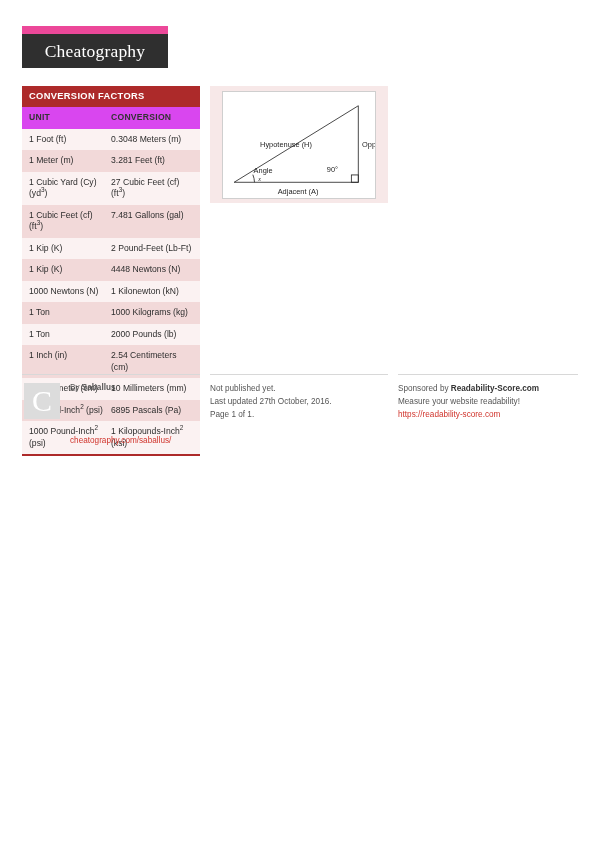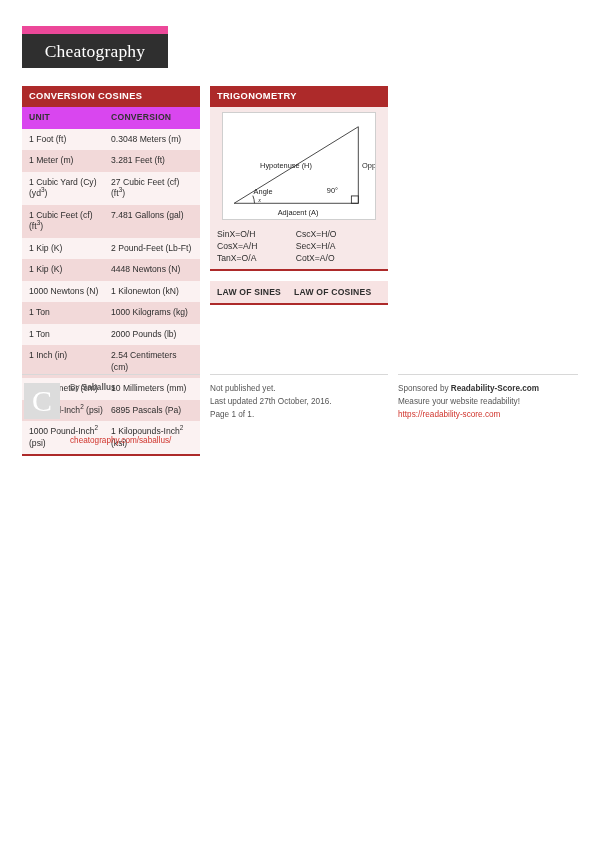--- a/index.html
+++ b/index.html
@@ -100,21 +100,21 @@
   <div class="header">
     <div class="logo-box">
       <span class="logo-text">Cheatography</span>
     </div>
   </div>
 
   <div class="cols">
 
     <div class="col col-1">
       <div class="block">
-        <div class="block-title">CONVERSION COSINES</div>
+        <div class="block-title">CONVERSION FACTORS</div>
         <div class="block-body bordered">
           <div class="row head">
             <div class="cell-a">UNIT</div>
             <div class="cell-b">CONVERSION</div>
           </div>
           <div id="cf-rows">
               <div class="row plain">
                 <div class="cell-a">1 Foot (ft)</div>
                 <div class="cell-b">0.3048 Meters (m)</div>
               </div>
@@ -167,62 +167,39 @@
                 <div class="cell-b">1 Kilopounds-Inch<sup>2</sup> (ksi)</div>
               </div>
             </div>
         </div>
       </div>
     </div>
 
     <div class="col col-2">
 
       <div class="block">
-        <div class="block-title">TRIGONOMETRY</div>
         <div class="diagram-wrap">
           <svg class="diagram" viewBox="0 0 164 108" preserveAspectRatio="none">
 
             <polygon points="12,92 146,92 146,14" fill="none" stroke="#2b2b2b" stroke-width="0.9"></polygon>
 
             <rect x="138.5" y="84.5" width="7.5" height="7.5" fill="none" stroke="#2b2b2b" stroke-width="0.9"></rect>
 
             <path d="M 34 92 A 22 22 0 0 0 32.2 84.2" fill="none" stroke="#2b2b2b" stroke-width="0.9"></path>
             <text id="d-hyp" x="40" y="56" font-family="Liberation Sans, sans-serif" font-size="8" fill="#1d1d1d">Hypotenuse (H)</text>
             <text id="d-opp" x="150" y="56" font-family="Liberation Sans, sans-serif" font-size="8" fill="#1d1d1d">Opposite (O)</text>
             <text id="d-adj" x="59" y="104" font-family="Liberation Sans, sans-serif" font-size="8" fill="#1d1d1d">Adjacent (A)</text>
             <text id="d-ang" x="33" y="83" font-family="Liberation Sans, sans-serif" font-size="8" fill="#1d1d1d">Angle</text>
             <text id="d-angv" x="38" y="91" font-family="Liberation Serif, serif" font-size="6.5" font-style="italic" fill="#1d1d1d">x</text>
             <text id="d-ra" x="112" y="82" font-family="Liberation Sans, sans-serif" font-size="8" fill="#1d1d1d">90°</text>
           </svg>
         </div>
-        <div class="ratio-body">
-          <div id="ratio-rows">
-              <div class="ratio-row">
-                <div class="ratio-a">SinX=O/H</div>
-                <div class="ratio-b">CscX=H/O</div>
-              </div>
-              <div class="ratio-row">
-                <div class="ratio-a">CosX=A/H</div>
-                <div class="ratio-b">SecX=H/A</div>
-              </div>
-              <div class="ratio-row">
-                <div class="ratio-a">TanX=O/A</div>
-                <div class="ratio-b">CotX=A/O</div>
-              </div>
-            </div>
-        </div>
       </div>
 
       <div class="block">
-        <div class="laws-body">
-          <div class="laws-row">
-            <div class="laws-a">LAW OF SINES</div>
-            <div class="laws-b">LAW OF COSINES</div>
-          </div>
-        </div>
       </div>
 
     </div>
   </div>
 
   <div class="footer">
 
     <div class="fcol fcol-1">
       <div class="avatar">
         <span>C</span>

